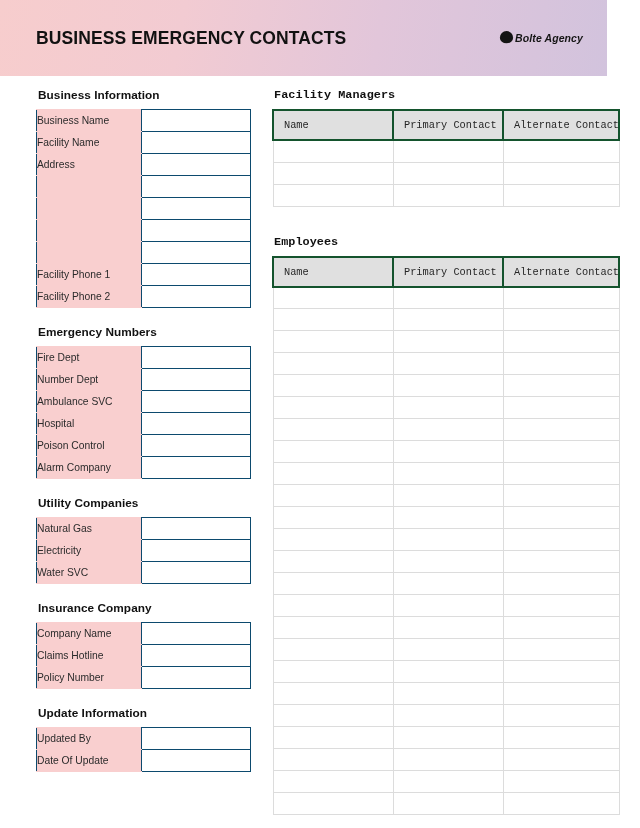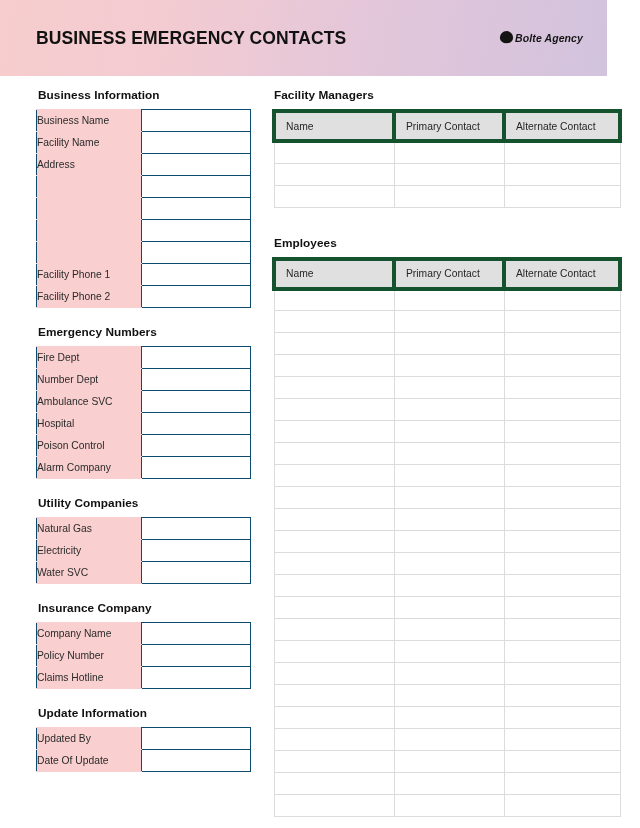--- a/index.html
+++ b/index.html
@@ -65,21 +65,21 @@
     top: 76px;
     width: 640px;
     height: 752px;
     box-sizing: border-box;
     padding: 12px 60px 0 36px;
     display: flex;
     gap: 22px;
     align-items: flex-start;
   }
   .col-left  { width: 214px; flex: 0 0 214px; }
-  .col-right { width: 346px; flex: 0 0 346px; }
+  .col-right { width: 346px; flex: 0 0 346px; font-family: Liberation Mono, monospace; }
 
   .section-heading {
     font-size: 11.8px;
     font-weight: 700;
     color: #111111;
     margin: 0 0 7px 2px;
     letter-spacing: 0.05px;
     font-stretch: condensed;
   }
   .section + .section { margin-top: 17px; }
@@ -116,21 +116,21 @@
   table.form-table tr td.lbl { border-top-color: #f9cfcf; border-bottom-color: #f9cfcf; }
 
   
   table.grid-table {
     border-collapse: collapse;
     width: 346px;
     table-layout: fixed;
   }
   table.grid-table th {
     background: #e0e0e0;
-    border: 4px solid #14532d;
+    border: 2px solid #14532d;
     height: 30px;
     font-size: 10.3px;
     font-weight: 400;
     color: #262626;
     text-align: left;
     padding: 0 0 0 10px;
     box-sizing: border-box;
     white-space: nowrap;
   }
   table.grid-table td {
@@ -257,25 +257,25 @@
       </div>
       <div class="section">
         <div class="section-heading">Insurance Company</div>
         <table class="form-table">
           <tbody>
             <tr>
               <td class="lbl">Company Name</td>
               <td class="val"></td>
             </tr>
             <tr>
+              <td class="lbl">Claims Hotline</td>
+              <td class="val"></td>
+            </tr>
+            <tr>
               <td class="lbl">Policy Number</td>
-              <td class="val"></td>
-            </tr>
-            <tr>
-              <td class="lbl">Claims Hotline</td>
               <td class="val"></td>
             </tr>
           </tbody>
         </table>
       </div>
       <div class="section">
         <div class="section-heading">Update Information</div>
         <table class="form-table">
           <tbody>
             <tr>

